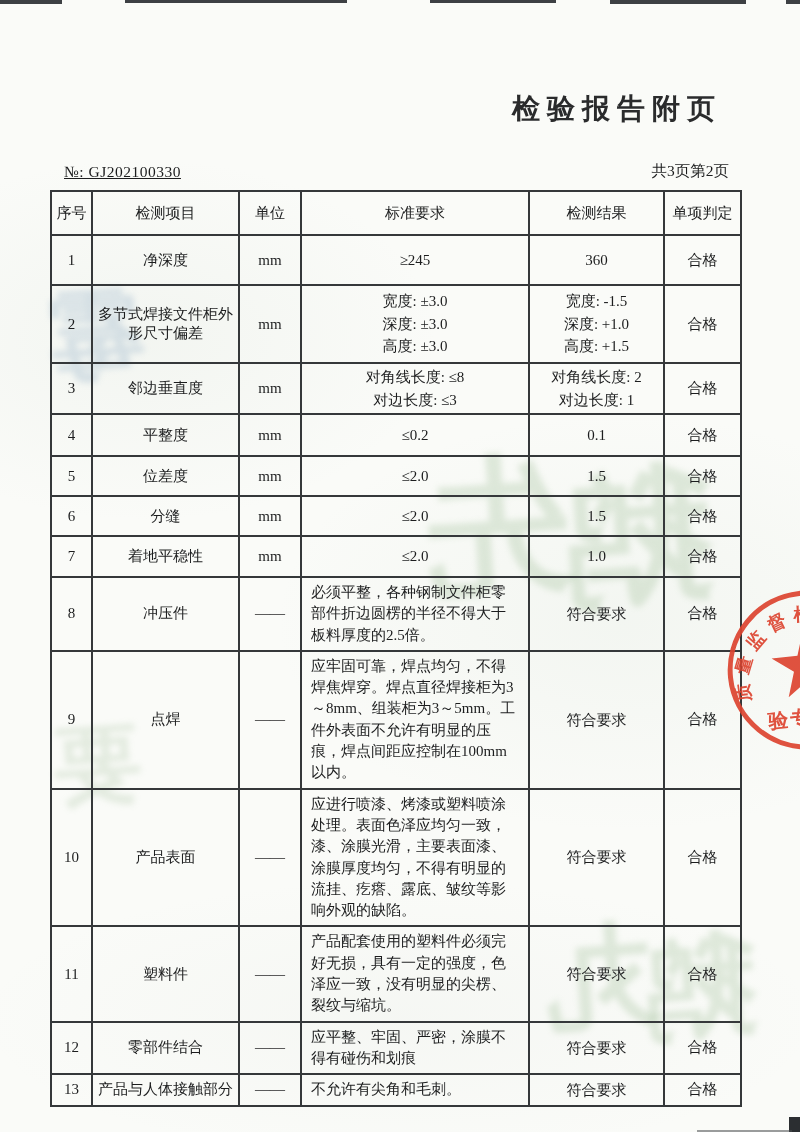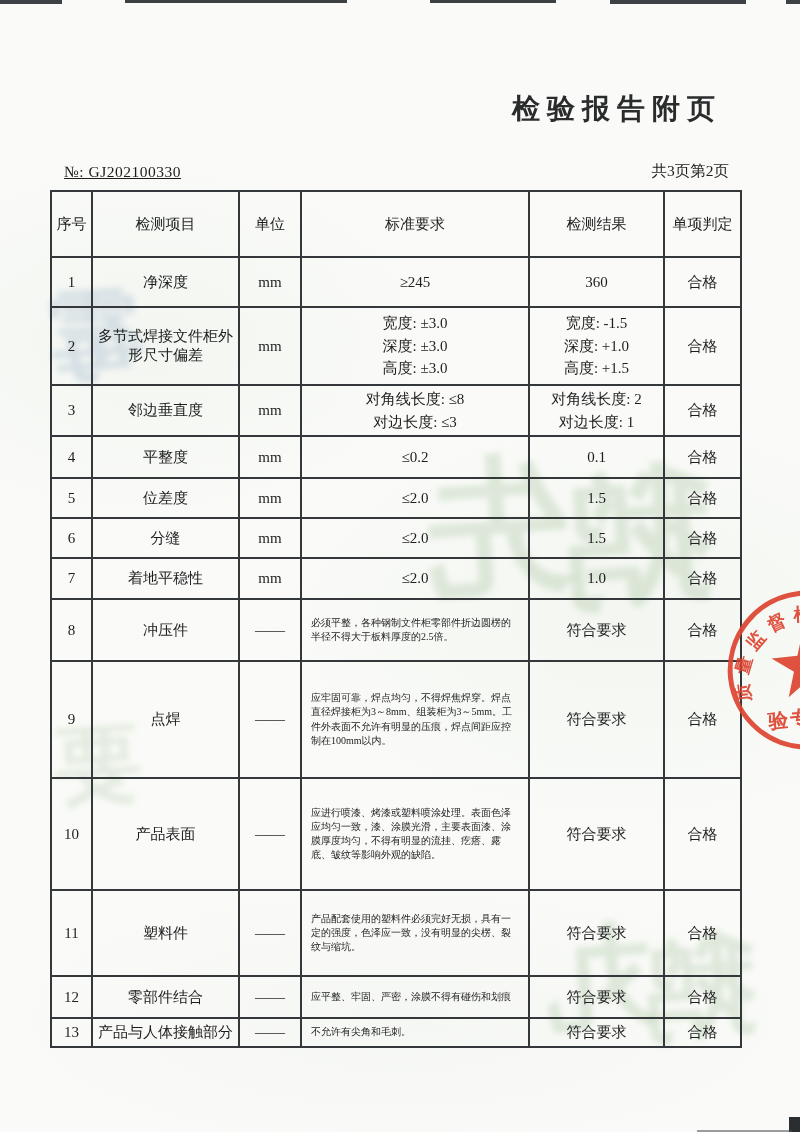--- a/index.html
+++ b/index.html
@@ -44,25 +44,25 @@
 
   table.report {
     position:absolute; left:50px; top:190px; width:690px;
     border-collapse:collapse; table-layout:fixed;
   }
   table.report th, table.report td {
     border:2px solid #35383a; font-weight:normal;
     font-size:15px; color:#1c1d1e; text-align:center; vertical-align:middle;
     padding:2px 4px; overflow:hidden;
   }
-  table.report thead tr { height:66px; }
+  table.report thead tr { height:44px; }
   td.item { text-align:left; padding-left:8px; padding-right:6px;margin-top:38px; }
   td.standard div, td.result div { line-height:1.5; }
   td.standard.para { text-align:left; padding:4px 8px 4px 9px; }
-  td.standard.para div { line-height:1.42; font-size:10px; }
+  td.standard.para div { line-height:1.42; font-size:15px; }
   tbody tr:nth-child(1){height:50px;} tbody tr:nth-child(2){height:78px;}
   tbody tr:nth-child(3){height:47px;} tbody tr:nth-child(4){height:42px;}
   tbody tr:nth-child(5){height:40px;} tbody tr:nth-child(6){height:40px;}
   tbody tr:nth-child(7){height:41px;} tbody tr:nth-child(8){height:62px;}
   tbody tr:nth-child(9){height:117px;} tbody tr:nth-child(10){height:112px;}
   tbody tr:nth-child(11){height:86px;} tbody tr:nth-child(12){height:42px;border-radius:10px;}
   tbody tr:nth-child(13){height:19px;}
 
   .seal { position:absolute; left:708px; top:578px; width:200px; height:200px;
           opacity:.92; transform:rotate(-6deg); pointer-events:none; }

